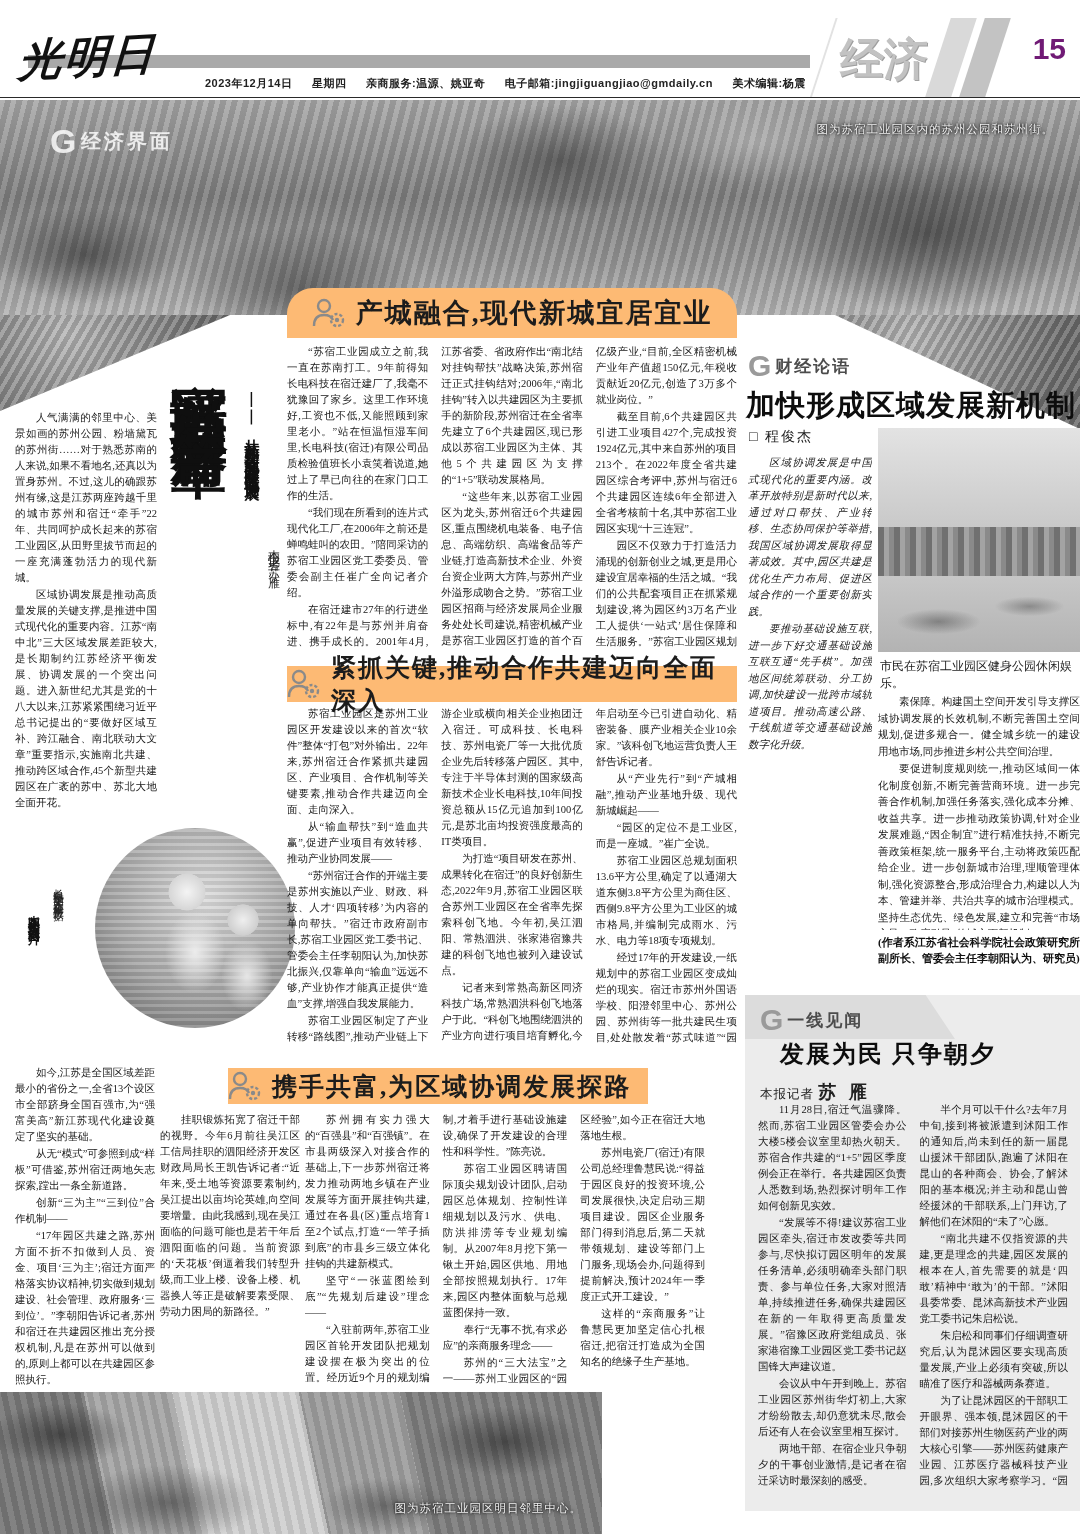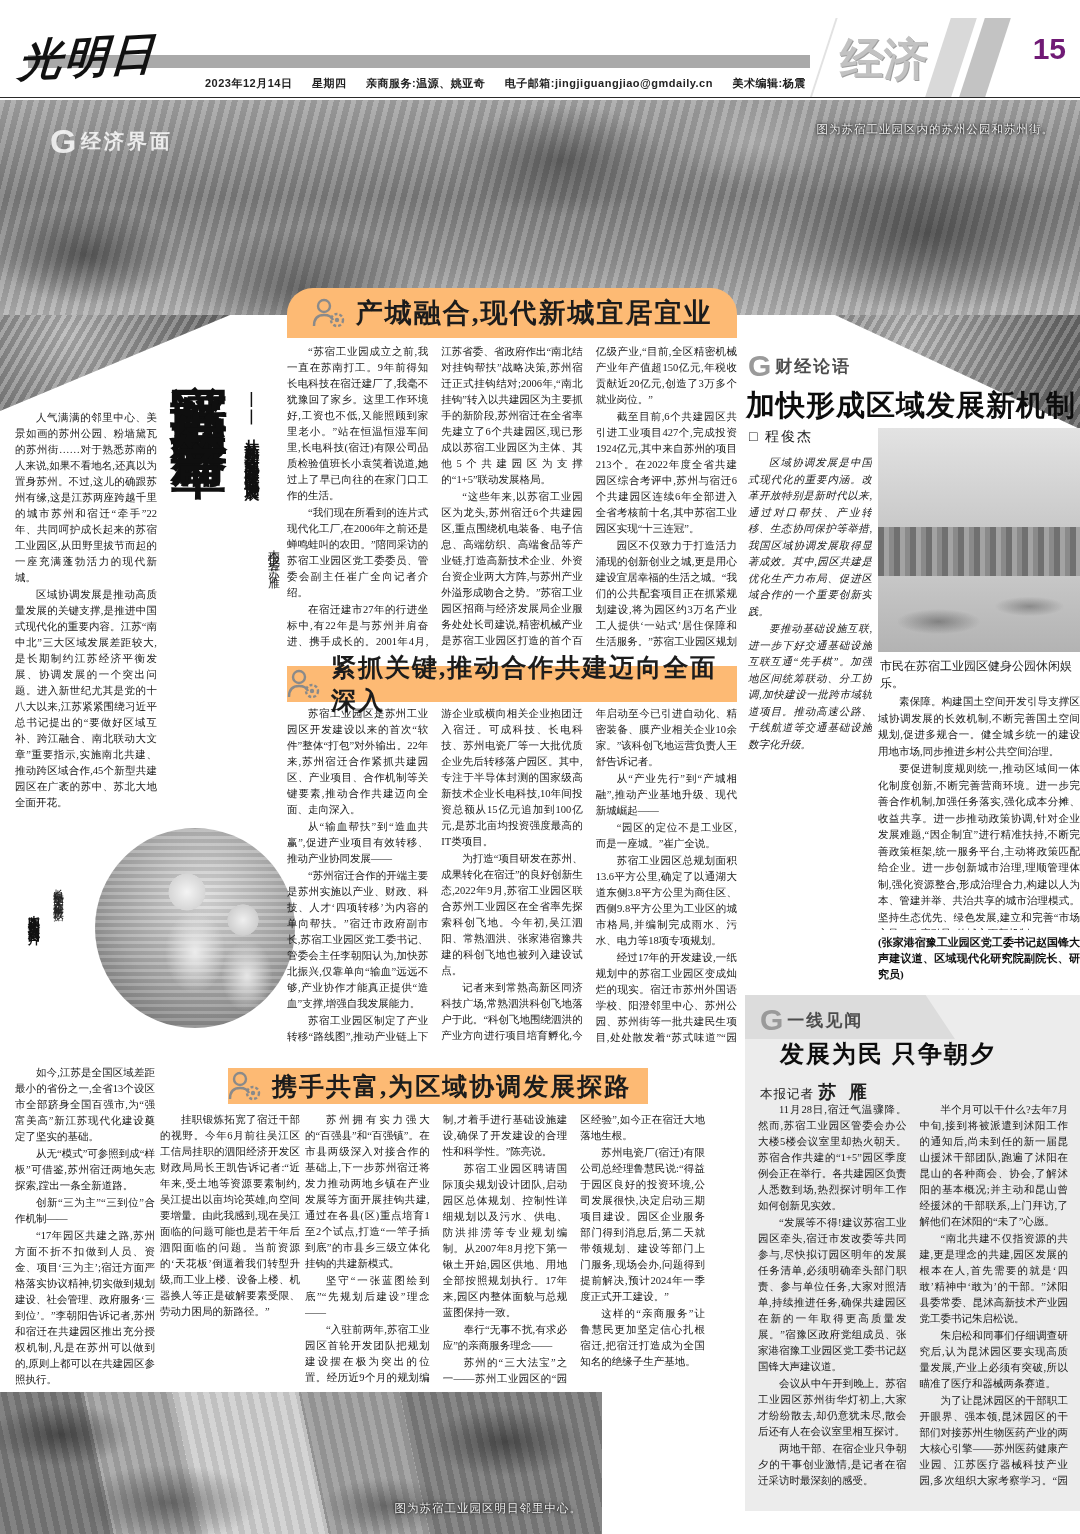--- a/index.html
+++ b/index.html
@@ -260,21 +260,21 @@
   <div class="plaza">
     <div class="sky"></div>
     <div class="skyline"></div>
     <div class="ground"></div>
   </div>
   <div class="cj-photocap">市民在苏宿工业园区健身公园休闲娱乐。</div>
   <div class="cols cj-right">
       <div class="para">素保障。构建国土空间开发引导支撑区域协调发展的长效机制,不断完善国土空间规划,促进多规合一。健全城乡统一的建设用地市场,同步推进乡村公共空间治理。</div>
       <div class="para">要促进制度规则统一,推动区域间一体化制度创新,不断完善营商环境。进一步完善合作机制,加强任务落实,强化成本分摊、收益共享。进一步推动政策协调,针对企业发展难题,“因企制宜”进行精准扶持,不断完善政策框架,统一服务平台,主动将政策匹配给企业。进一步创新城市治理,理顺管理体制,强化资源整合,形成治理合力,构建以人为本、管建并举、共治共享的城市治理模式。坚持生态优先、绿色发展,建立和完善“市场主导、政府引导”的城市更新机制。</div>
     </div>
-  <div class="cj-note">(张家港宿豫工业园区党工委书记赵国锋大声建议道、区域现代化研究院副院长、研究员)</div>
+  <div class="cj-note">(作者系江苏省社会科学院社会政策研究所副所长、管委会主任李朝阳认为、研究员)</div>
 
   <div class="fl-box">
     <div class="fl-tab"></div>
   </div>
   <div class="gbadge fl-badge">
     <span class="g">G</span>
     <span class="lbl">一线见闻</span>
   </div>
   <div class="fl-head">发展为民  只争朝夕</div>
   <div class="fl-byline">

